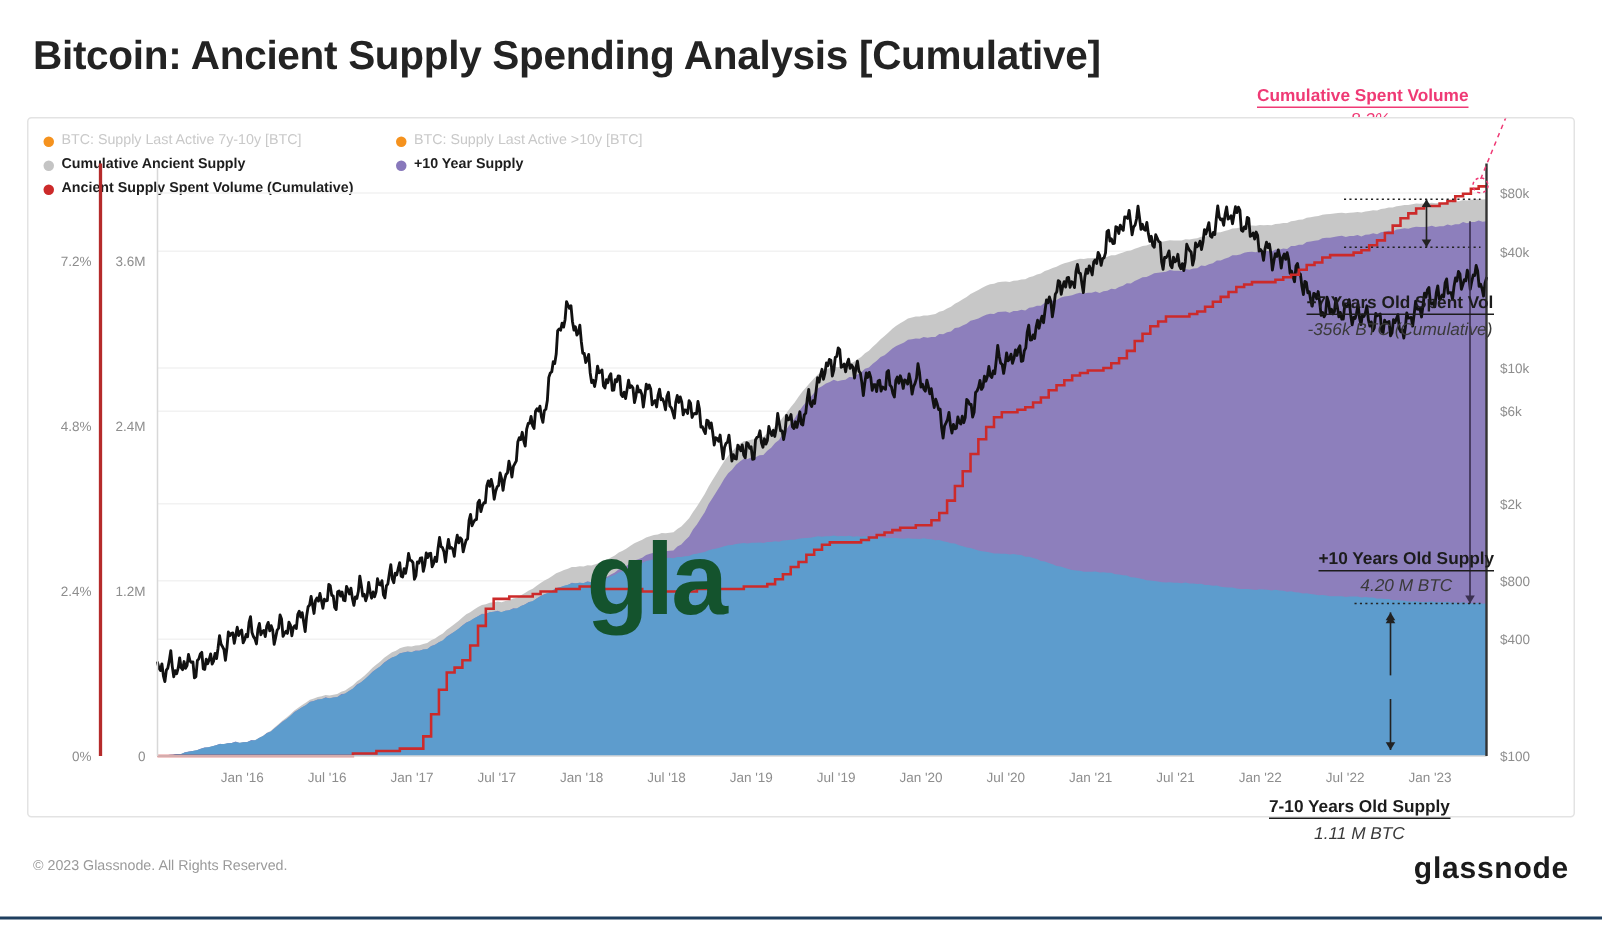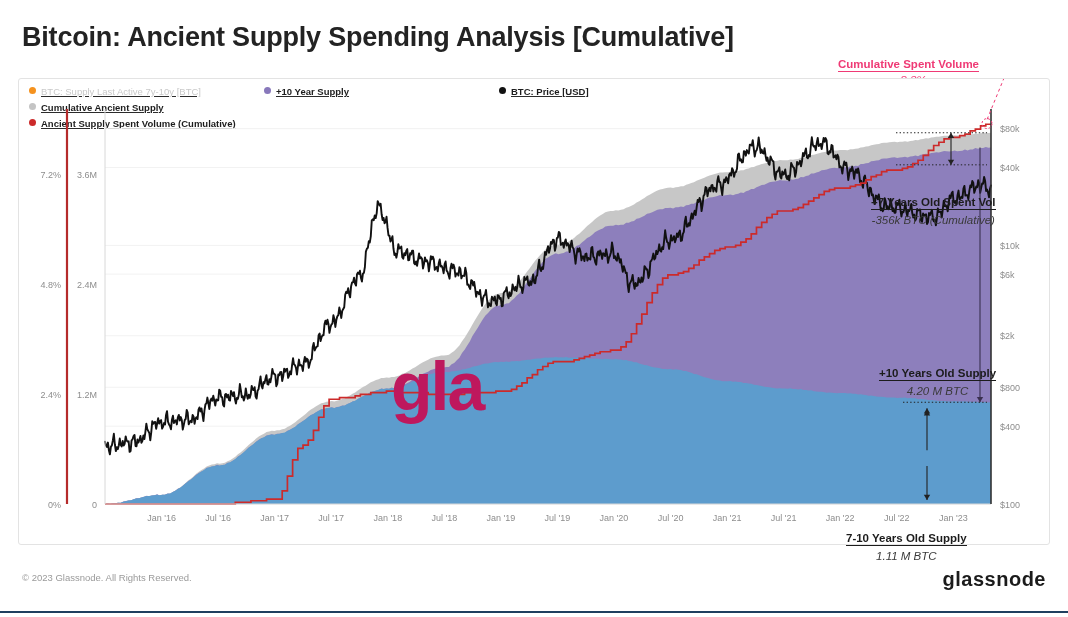--- a/index.html
+++ b/index.html
@@ -29,21 +29,21 @@
     border:1px solid #e3e3e3;
     border-radius:3px;
   }
 
   
   #legend {
     position:absolute; left:10px; top:8px; width:940px;
     display:flex; flex-wrap:wrap;
   }
   .legend-col { width:235px; }
-  .legend-row { display:flex; align-items:flex-start; height:14px; margin-bottom:2px; white-space:nowrap;text-decoration:underline; }
+  .legend-row { display:flex; align-items:center; height:14px; margin-bottom:2px; white-space:nowrap; }
   .legend-dot { width:7px; height:7px; border-radius:50%; margin-right:5px; flex:none; }
   .legend-txt { font-size:9.5px; line-height:1; }
   .legend-row.dim .legend-txt { color:#c9c9c9; font-weight:400; }
   .legend-row.active .legend-txt { color:#1d1d1d; font-weight:700; }
   #legend-wide { width:100%; }
 
   
   #plot-wrap { position:absolute; left:0; top:0; width:1032px; height:467px; }
   #plot-svg { position:absolute; left:0; top:0; }
 
@@ -68,21 +68,21 @@
   }
   #anno-cum .t1 {
     font-size:11.5px; font-weight:700; color:#ef3a75;
     border-bottom:1.4px solid #ef3a75; padding-bottom:1px; display:inline-block;
   }
   #anno-cum .t2 { font-size:11.5px; font-style:italic; color:#ef3a75; margin-top:2px; }
 
   
   #watermark {
     position:absolute; left:372px; top:268px;
-    font-size:68px; font-weight:700; color:#be185d; letter-spacing:-2px;
+    font-size:68px; font-weight:700; color:#14532d; letter-spacing:-2px;
     user-select:none; pointer-events:none;
   }
 
   
   #footer-copy {
     position:absolute; left:22px; top:572px;
     font-size:9.5px; color:#9a9a9a;
   }
   #footer-logo {
     position:absolute; right:22px; top:568px;
@@ -111,30 +111,30 @@
         <div class="legend-row dim">
           <span class="legend-dot" style="background:#f5921e"></span>
           <span class="legend-txt">BTC: Supply Last Active 7y-10y [BTC]</span>
         </div>
         <div class="legend-row active">
           <span class="legend-dot" style="background:#c4c4c4"></span>
           <span class="legend-txt">Cumulative Ancient Supply</span>
         </div>
       </div>
       <div class="legend-col">
+        <div class="legend-row dim">
+          <span class="legend-dot" style="background:#f5921e"></span>
+          <span class="legend-txt">BTC: Supply Last Active &gt;10y [BTC]</span>
+        </div>
         <div class="legend-row active">
           <span class="legend-dot" style="background:#8878bb"></span>
           <span class="legend-txt">+10 Year Supply</span>
         </div>
       </div>
       <div class="legend-col">
-        <div class="legend-row active">
-          <span class="legend-dot" style="background:#111111"></span>
-          <span class="legend-txt">BTC: Price [USD]</span>
-        </div>
       </div>
       <div id="legend-wide">
         <div class="legend-row active">
           <span class="legend-dot" style="background:#cc2a2a"></span>
           <span class="legend-txt">Ancient Supply Spent Volume (Cumulative)</span>
         </div>
       </div>
     </div>
 
     <div id="plot-wrap">

